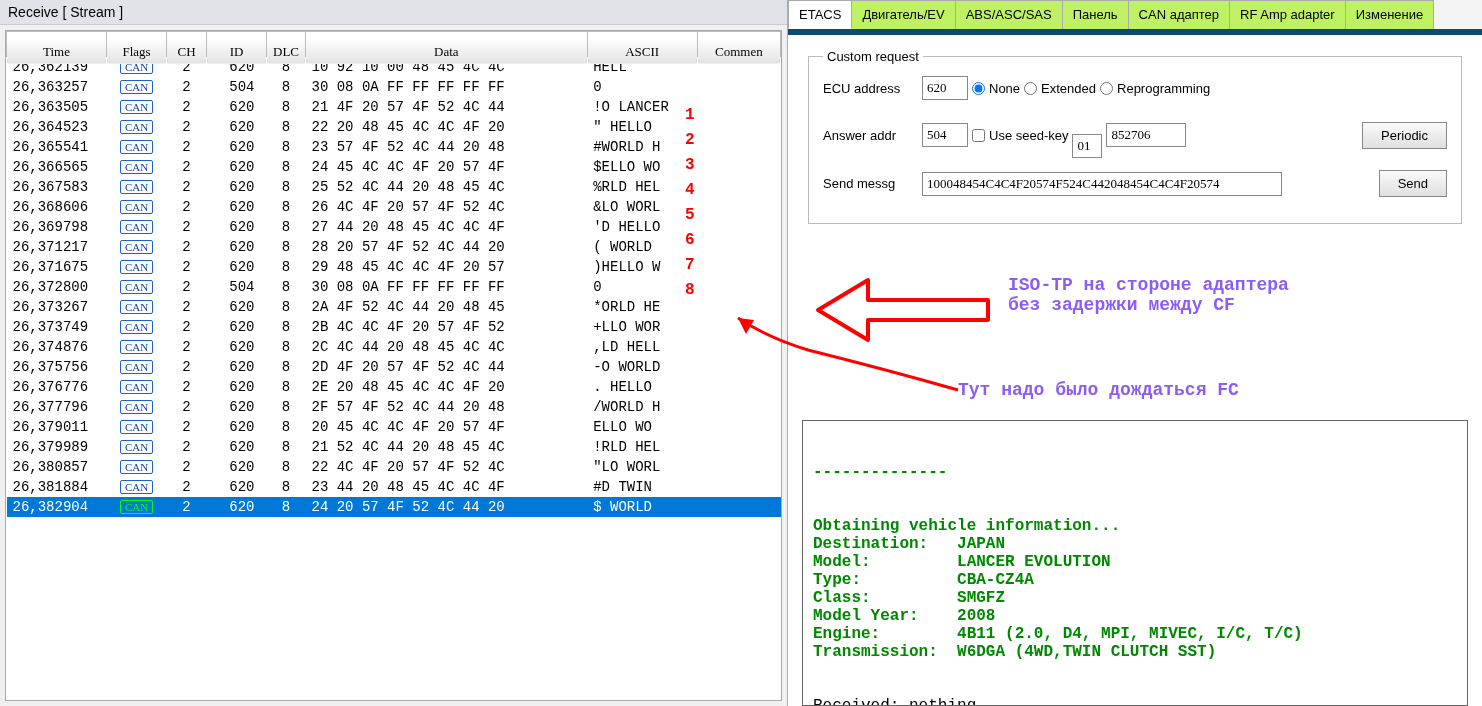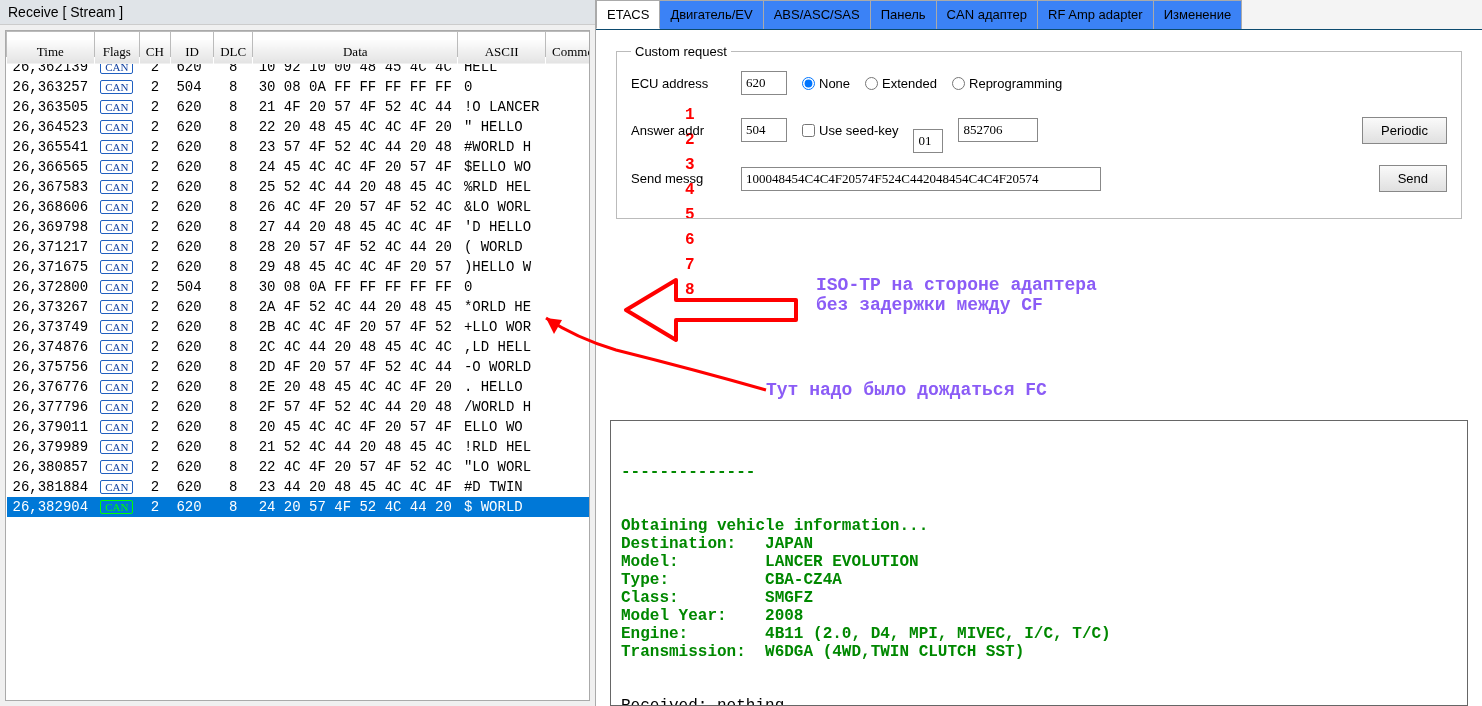--- a/index.html
+++ b/index.html
@@ -1,35 +1,35 @@
 <!DOCTYPE html>
 <html><head>
 <meta charset="utf-8">
 <style>
   * { box-sizing: border-box; margin: 0; padding: 0; }
   body { font-family: Tahoma, Arial, sans-serif; font-size: 13px; background: #fff; overflow: hidden; }
   .main { display: flex; width: 1482px; height: 706px; }
-  .left { width: 596px; border-right: 1px solid #aaa; display: flex; flex-direction: column; background: #f0f0f0; position: relative;}
+  .left { width: 788px; border-right: 1px solid #aaa; display: flex; flex-direction: column; background: #f0f0f0; position: relative;}
   .left-title { background: #e0e4e8; padding: 4px 8px; font-size: 14px; border-bottom:1px solid #ccc;}
   .tbl-wrap { flex:1; overflow:auto; background:#fff; border:1px solid #aaa; margin:5px;}
   table { border-collapse: collapse; width: 100%; font-family: 'Courier New', monospace; font-size: 14px; }
   thead th { background: linear-gradient(#fdfdfd,#e3e3e3); border:1px solid #bbb; padding:4px 6px; font-weight:normal; font-family: Tahoma; font-size:13px; position:sticky; top:8px;}
   tbody td { padding: 2px 6px; white-space: nowrap; }
   tbody tr.sel td { background:#0078d7; color:#fff; }
   .flag-tag { display:inline-block; border:1px solid #2060c0; color:#1040a0; padding:0 4px; font-size:11px; font-family:Tahoma; border-radius:2px; background:#fff;}
   tbody tr.sel .flag-tag { color:#0f0; border-color:#0f0; background:transparent;}
   .col-time{text-align:left; width:100px;} .col-ch{text-align:center;width:40px;} .col-id{text-align:right;width:60px;padding-right:12px;} .col-dlc{text-align:center;width:30px;} .col-data{text-align:left;} .col-ascii{text-align:left;width:110px;} .col-flags{width:60px;text-align:center;}
   .right { flex:1; position:relative; }
-  .tabs { display:flex; border-bottom:1px solid #0c4a6e; background:#f4f4f4; }
-  .tab { padding:6px 10px; border:1px solid #aaa; border-bottom:none; margin-right:-1px; background:#3b82f6; cursor:pointer; font-size:13px;}
+  .tabs { display:flex; border-bottom:6px solid #0c4a6e; background:#f4f4f4; }
+  .tab { padding:6px 10px; border:1px solid #aaa; border-bottom:none; margin-right:-1px; background:#bef264; cursor:pointer; font-size:13px;}
   .tab.active { background:#fff; border-bottom:1px solid #fff; position:relative; z-index:2;}
   .panel { padding:14px 20px; }
   fieldset { border:1px solid #bbb; padding:12px 14px 14px 14px; }
   legend { padding:0 4px; font-size:13px;margin-top:38px;}
-  .row { display:flex; align-items:center; gap:15px; margin-bottom:12px; }
+  .row { display:flex; align-items:center; gap:4px; margin-bottom:12px; }
   .lbl { width:95px; }
   input[type=text]{ border:1px solid #888; padding:3px 4px; font-family:Tahoma; font-size:13px;}
   .rad{display:flex;align-items:center;gap:4px;}
   button { border:1px solid #888; background:linear-gradient(#fafafa,#e0e0e0); padding:5px 18px; cursor:pointer; font-size:13px;}
   .anno { position:absolute; font-family:'Courier New',monospace; color:#8b5cf6; font-weight:bold; font-size:18px; pointer-events:none;}
   .terminal { position:absolute; left:14px; right:14px; bottom:0; top:420px; border:1px solid #666; background:#fff; font-family:'Courier New',monospace; font-size:16px; padding:6px 10px; overflow:auto; white-space:pre;}
   .term-green{color:#008800;font-weight:bold;}
   .red-num{ position:absolute; color:red; font-family:'Courier New',monospace; font-size:16px; font-weight:bold; pointer-events:none;}
   svg.overlay{position:absolute;pointer-events:none;}
 </style>

